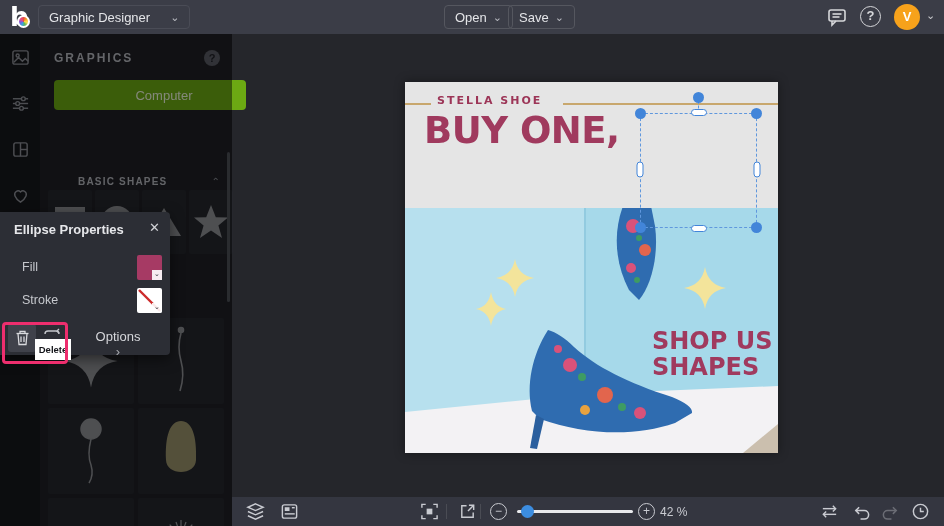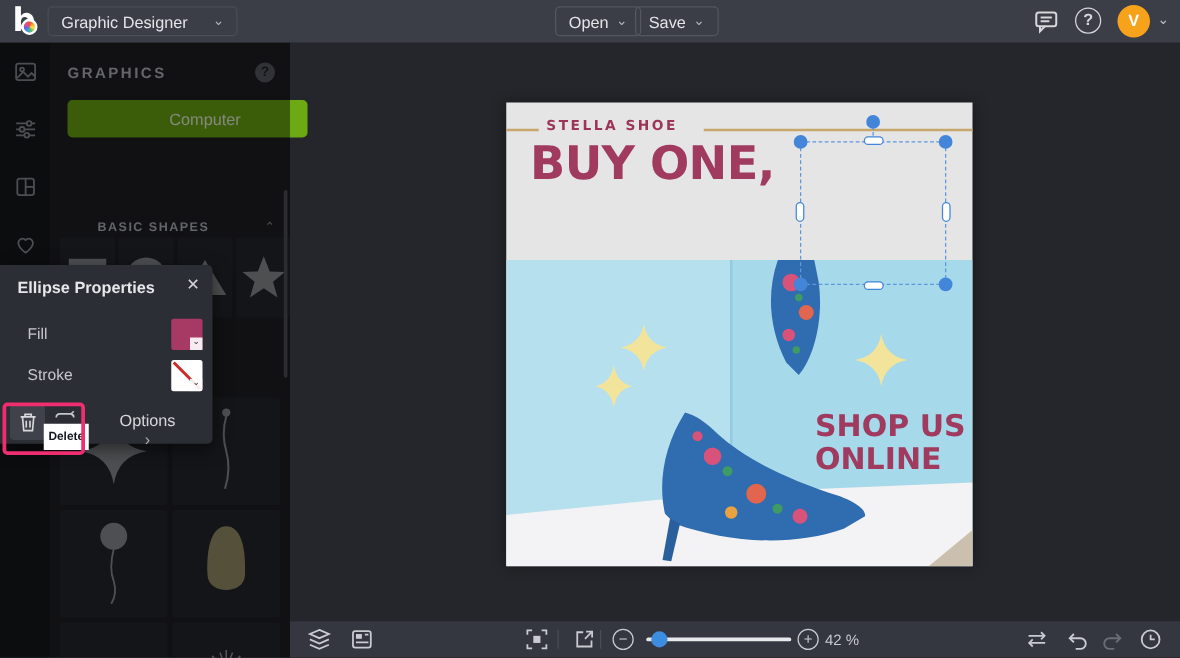--- a/index.html
+++ b/index.html
@@ -340,21 +340,21 @@
           </g>
 
           <path d="M110,51 Q112.7,67.3 129,70 Q112.7,72.7 110,89 Q107.3,72.7 91,70 Q107.3,67.3 110,51 Z" fill="#f3e49b"></path>
           <path d="M86,84 Q88.4,98.6 101,101 Q88.4,103.4 86,118 Q83.6,103.4 71,101 Q83.6,98.6 86,84 Z" fill="#f3e49b"></path>
           <path d="M300,59 Q303,77 321,80 Q303,83 300,101 Q297,83 279,80 Q297,77 300,59 Z" fill="#f3e49b"></path>
         </svg>
       </div>
 
       <div class="cta">
         <div>SHOP US</div>
-        <div>ONLINE</div>
+        <div>SHAPES</div>
       </div>
 
 
       <div class="selbox">
         <div class="rot-line"></div>
         <div class="rot-handle"></div>
         <div class="handle-c" style="left:-6px; top:-6px;"></div>
         <div class="handle-c" style="right:-6px; top:-6px;"></div>
         <div class="handle-c" style="left:-6px; bottom:-6px;"></div>
         <div class="handle-c" style="right:-6px; bottom:-6px;"></div>

